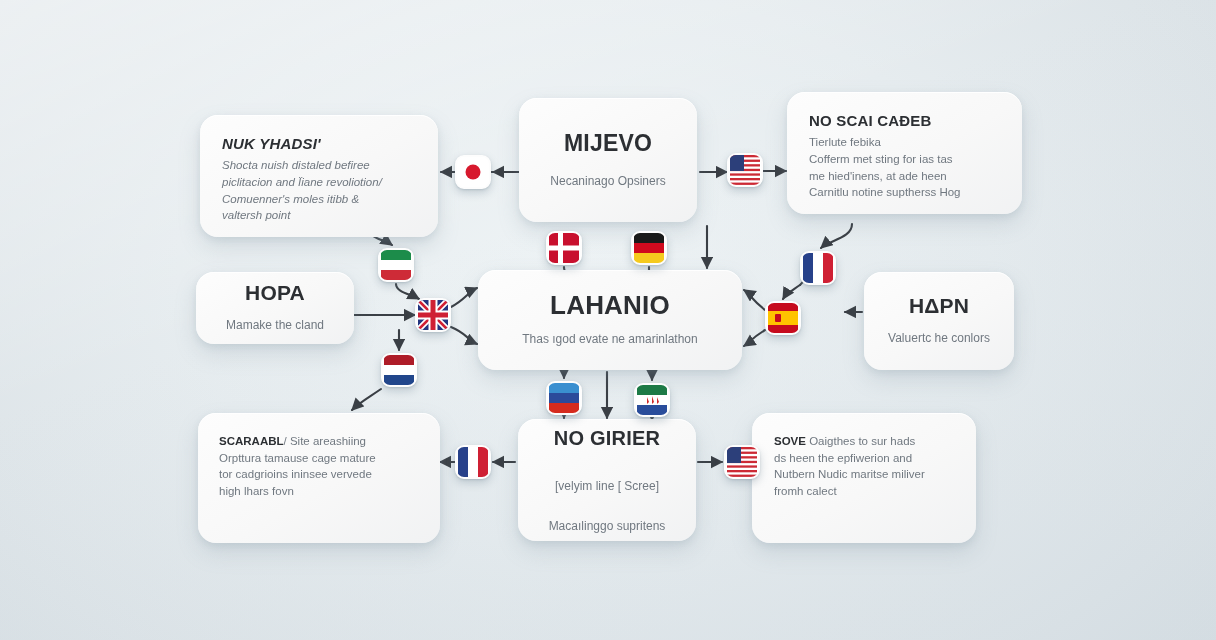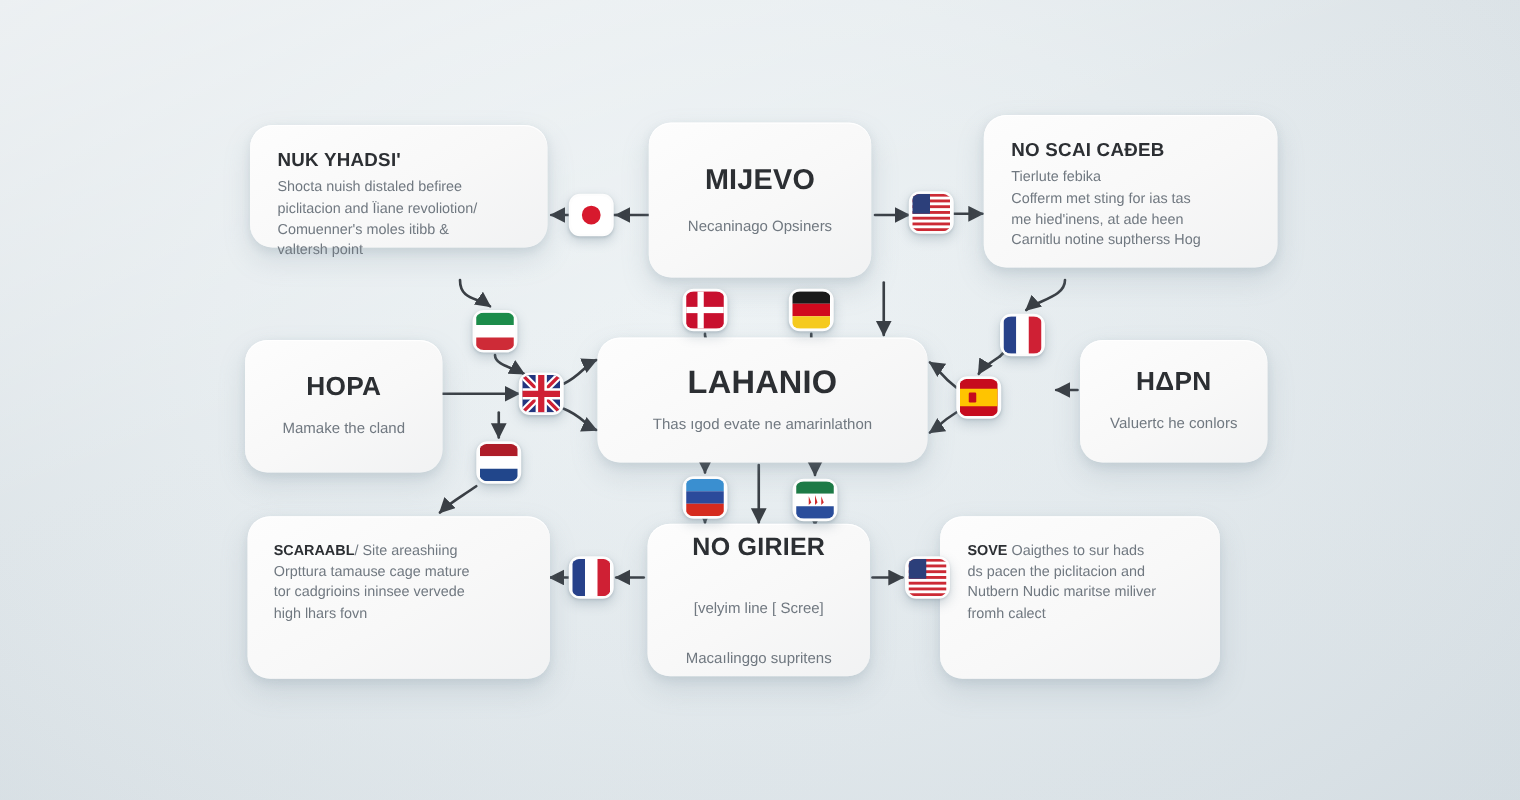--- a/index.html
+++ b/index.html
@@ -52,24 +52,24 @@
     letter-spacing: 0.2px;
     line-height: 1.15;
   }
   .card-sub {
     color: #707880;
     line-height: 1.45;
   }
   .card.centered { align-items: center; justify-content: center; text-align: center; padding: 16px; }
 
   
-  #card-nuk      { left: 200px; top: 100px;  width: 238px; height: 98px; }
+  #card-nuk      { left: 200px; top: 115px;  width: 238px; height: 122px; font-style: italic; }
   #card-mijevo   { left: 519px; top: 98px;   width: 178px; height: 124px; }
   #card-noscai   { left: 787px; top: 92px;  width: 235px; height: 122px; }
-  #card-hopa     { left: 196px; top: 272px;  width: 158px; height: 106px;  }
+  #card-hopa     { left: 196px; top: 272px;  width: 158px; height: 72px;  }
   #card-lahanio  { left: 478px; top: 270px;  width: 264px; height: 100px; }
   #card-hapn     { left: 864px; top: 272px;  width: 150px; height: 98px;  }
   #card-scaraabl { left: 198px; top: 413px;  width: 242px; height: 130px; padding-left: 21px; }
   #card-nogirier { left: 518px; top: 419px;  width: 178px; height: 122px; gap: 24px; }
   #card-sove     { left: 752px; top: 413px;  width: 224px; height: 130px; border-radius: 18px; }
 
   #card-nuk .card-title      { font-size: 15px; margin-bottom: 5px; }
   #card-nuk .card-sub        { font-size: 11.5px; }
   #card-noscai .card-title   { font-size: 15px; margin-bottom: 5px; }
   #card-noscai .card-sub     { font-size: 11.5px; }
@@ -230,21 +230,21 @@
     <div class="card-title">NO GIRIER</div>
     <div class="card-sub">[velуim line [ Scree]</div>
     <div class="card-sub2">Macaılinggo supritens</div>
   </div>
 
   <div class="card" id="card-sove">
     <div class="card-sub">
       <div>
         <span class="lead">SOVE</span><span> Oaigthes to sur hads</span>
       </div>
-      <div>ds pacen the piclitacion and</div>
+      <div>ds heen the epfiwerion and</div>
       <div>Nutbern Nudic maritse miliver</div>
       <div>fromh calect</div>
     </div>
   </div>
 
   <div class="flag" id="flag-japan-top" style="left: 455px; top: 155px;">
     <svg viewBox="0 0 30 30">
         <rect width="30" height="30" fill="#fff"></rect>
         <circle cx="15" cy="15" r="7.5" fill="#d7192d"></circle>
       </svg>

